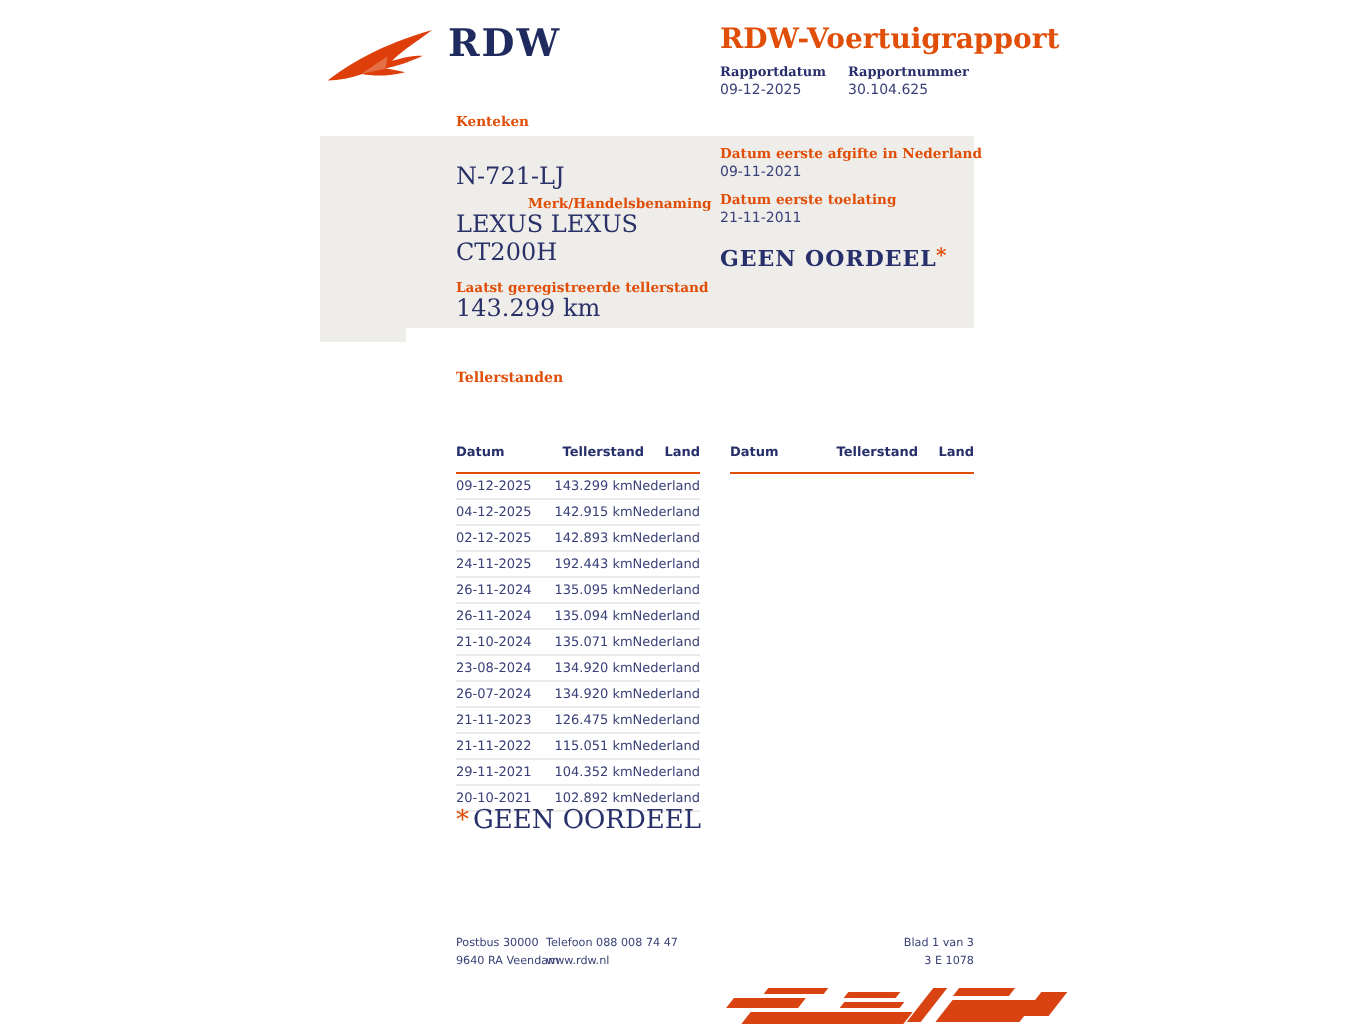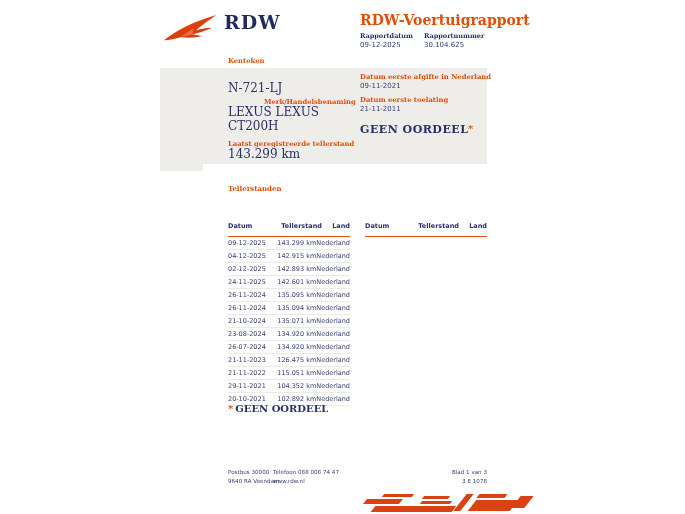--- a/index.html
+++ b/index.html
@@ -45,21 +45,21 @@
   .otable { width:122px; font-family:"DejaVu Sans", sans-serif; font-size:6.5px; color:#3A4178; }
   .otable-left  { left:228px; top:194px; }
   .otable-right { left:365px; top:194px; }
   .thead { display:flex; font-weight:bold; color:#27306B; padding-bottom:6px; border-bottom:1px solid #E04E08;margin-top:28px; }
   .trow { display:flex; padding:2.2px 0 1.8px 0; border-bottom:1px solid #ECEAE7; }
   .c-datum { width:48px; text-align:left; }
   .c-tell  { width:46px; text-align:right; }
   .c-land  { flex:1; text-align:right; }
 
   
-  .fn-title-line { left:228px; top:403px; font-size:10px; font-weight:bold; color:#27306B; }
+  .fn-title-line { left:228px; top:403px; font-size:13px; font-weight:normal; color:#27306B; }
   .fn-title-line .star { color:#E04E08; margin-right:2px; }
   .fn-body { left:228px; top:413px; width:268px; font-size:6.4px; line-height:10px;
              color:#E2490D; font-family:"DejaVu Sans", sans-serif; }
 
   
   .foot { font-size:5.6px; line-height:9px; color:#3A4178; font-family:"DejaVu Sans", sans-serif; }
   .foot-address { left:228px; top:468px; }
   .foot-contact { left:273px; top:468px; }
   .foot-page { left:420px; top:468px; width:67px; text-align:right; }
 
@@ -121,21 +121,21 @@
           <span class="c-tell">142.915 km</span>
           <span class="c-land">Nederland</span>
         </div>
         <div class="trow">
           <span class="c-datum">02-12-2025</span>
           <span class="c-tell">142.893 km</span>
           <span class="c-land">Nederland</span>
         </div>
         <div class="trow">
           <span class="c-datum">24-11-2025</span>
-          <span class="c-tell">142.601 km</span>
+          <span class="c-tell">192.443 km</span>
           <span class="c-land">Nederland</span>
         </div>
         <div class="trow">
           <span class="c-datum">26-11-2024</span>
           <span class="c-tell">135.095 km</span>
           <span class="c-land">Nederland</span>
         </div>
         <div class="trow">
           <span class="c-datum">26-11-2024</span>
           <span class="c-tell">135.094 km</span>

